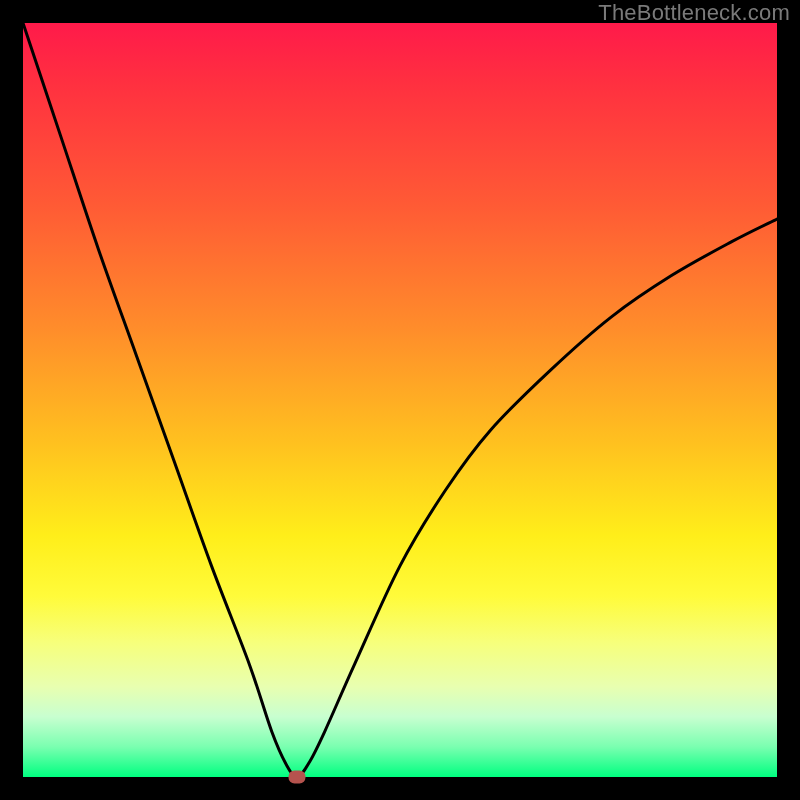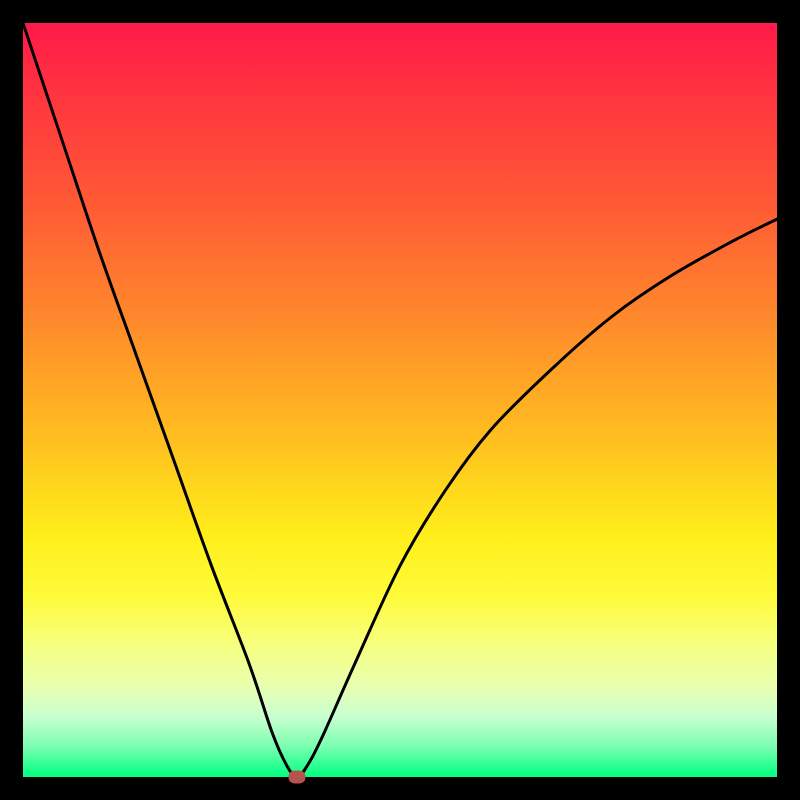--- a/index.html
+++ b/index.html
@@ -69,13 +69,14 @@
 </head>
 <body>
 
 <div class="frame">
   <div class="plot-area">
     <svg class="curve" viewBox="0 0 754 754" preserveAspectRatio="none">
       <path id="curve-path" fill="none" stroke="#000" stroke-width="3" stroke-linecap="round" stroke-linejoin="round" d="M 0 0 C 6.283333333333334 18.850000000000005, 25.133333333333333 75.4, 37.7 113.10000000000002 C 50.26666666666667 150.80000000000004, 62.83333333333334 189.75666666666672, 75.4 226.20000000000005 C 87.96666666666667 262.6433333333334, 100.53333333333333 296.57333333333327, 113.1 331.75999999999993 C 125.66666666666666 366.9466666666666, 138.23333333333335 402.1333333333333, 150.8 437.32 C 163.36666666666667 472.50666666666666, 175.93333333333334 508.95, 188.5 542.88 C 201.06666666666666 576.81, 216.14666666666665 613.2533333333333, 226.2 640.9 C 236.25333333333333 668.5466666666666, 242.5366666666667 691.795, 248.82000000000002 708.76 C 255.10333333333335 725.725, 259.6273333333333 735.1500000000001, 263.9 742.69 C 268.17266666666666 750.23, 270.68600000000004 754.6283333333333, 274.456 754 C 278.226 753.3716666666667, 281.996 746.4599999999999, 286.52 738.92 C 291.044 731.38, 294.06 725.0966666666667, 301.6 708.76 C 309.14000000000004 692.4233333333333, 319.1933333333333 668.5466666666666, 331.76 640.9 C 344.32666666666665 613.2533333333333, 361.91999999999996 571.7833333333333, 377 542.88 C 392.08000000000004 513.9766666666667, 407.1600000000001 490.1, 422.24000000000007 467.48 C 437.32000000000005 444.86, 449.8866666666667 427.26666666666665, 467.48 407.15999999999997 C 485.0733333333333 387.0533333333333, 507.69333333333327 365.68999999999994, 527.8 346.84 C 547.9066666666666 327.99, 568.0133333333333 309.7683333333333, 588.12 294.06 C 608.2266666666667 278.3516666666667, 628.3333333333333 265.15666666666664, 648.4399999999999 252.58999999999997 C 668.5466666666666 240.0233333333333, 691.1666666666666 228.0850000000001, 708.76 218.66000000000008 C 726.3533333333334 209.23500000000007, 746.46 199.80999999999997, 754 196.03999999999996"></path>
     </svg>
     <div id="min-marker" class="marker" style="left: 274.456px; top: 754px;"></div>
   </div>
+  <div class="watermark">TheBottleneck.com</div>
 </div>
 
 </body></html>

